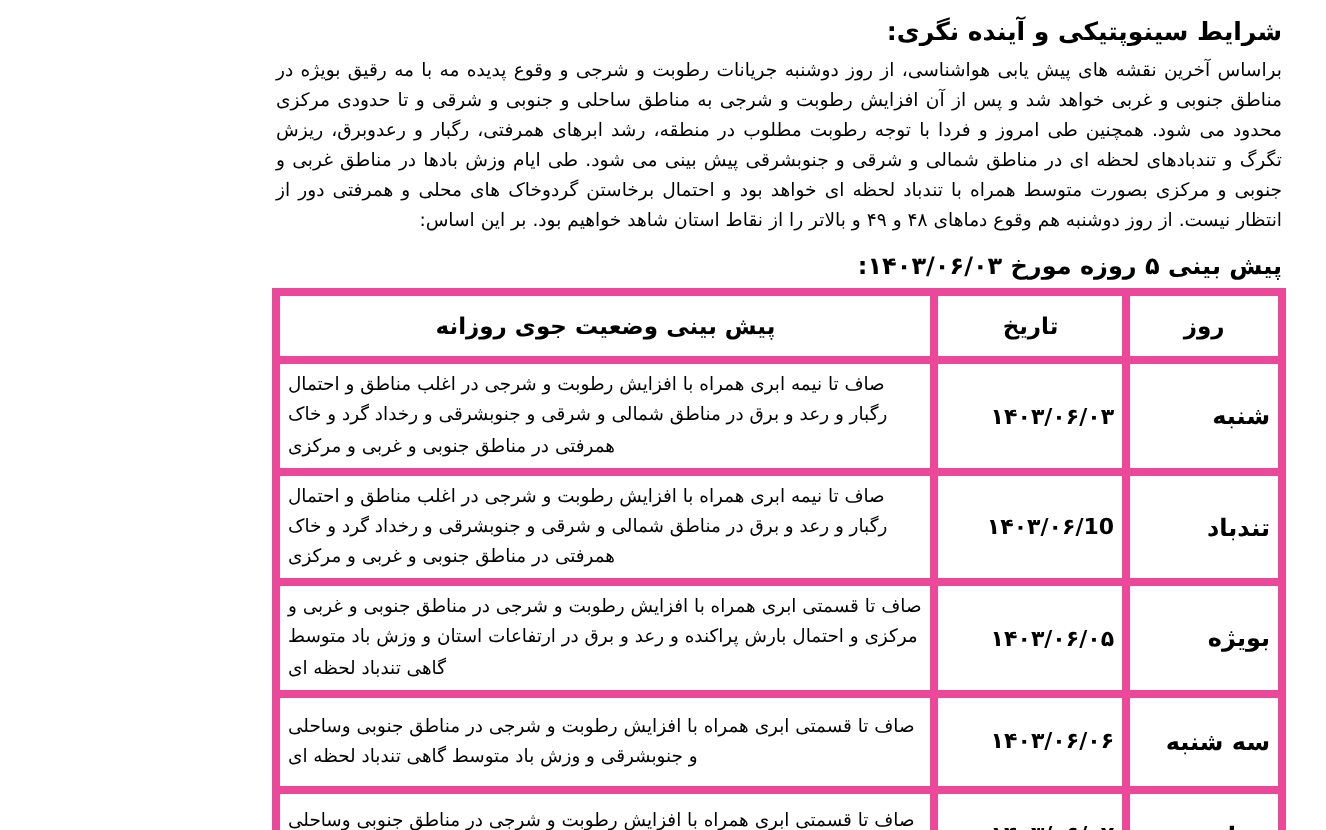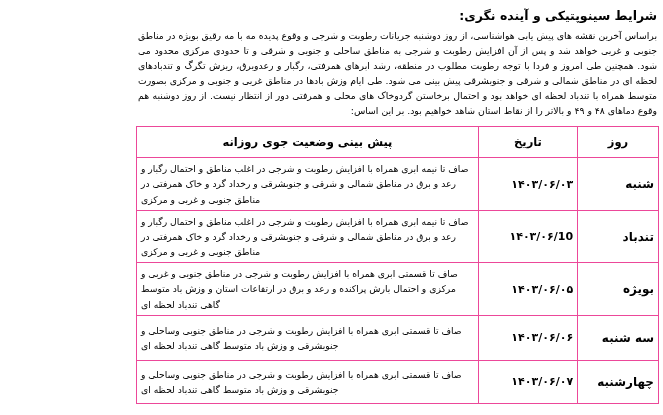--- a/index.html
+++ b/index.html
@@ -11,21 +11,21 @@
     height: 415px;
     background: #ffffff;
     font-family: "DejaVu Sans", "Liberation Sans", sans-serif;
     color: #000000;
     overflow: hidden;
   }
   .page {
     width: 537px;
     height: 415px;
     box-sizing: border-box;
-    padding: 6px 4px 0 10px;
+    padding: 6px 20px 0 10px;
     position: relative;
   }
   .doc-title {
     font-size: 12.5px;
     font-weight: bold;
     text-align: right;
     margin: 2px 2px 5px 2px;
     line-height: 1.2;
   }
   .intro {
@@ -42,21 +42,21 @@
     text-align: right;
     margin: 2px 2px 4px 2px;
   }
   table.forecast {
     width: 100%;
     border-collapse: collapse;
     table-layout: fixed;
     direction: rtl;
   }
   table.forecast th, table.forecast td {
-    border: 1px solid #ec4899;
+    border: 4px solid #ec4899;
     vertical-align: middle;
     padding: 3px 4px;
   }
   table.forecast thead th {
     font-size: 11.5px;
     font-weight: bold;
     text-align: center;
     height: 26px;
     padding: 2px 4px;
   }
@@ -89,20 +89,21 @@
 </style>
 </head>
 <body>
 
 <div class="page">
 
   <div class="doc-title">شرایط سینوپتیکی و آینده نگری:</div>
 
   <div class="intro">براساس آخرین نقشه های پیش یابی هواشناسی، از روز دوشنبه جریانات رطوبت و شرجی و وقوع پدیده مه با مه رقیق بویژه در مناطق جنوبی و غربی خواهد شد و پس از آن افزایش رطوبت و شرجی به مناطق ساحلی و جنوبی و شرقی و تا حدودی مرکزی محدود می شود. همچنین طی امروز و فردا با توجه رطوبت مطلوب در منطقه، رشد ابرهای همرفتی، رگبار و رعدوبرق، ریزش تگرگ و تندبادهای لحظه ای در مناطق شمالی و شرقی و جنوبشرقی پیش بینی می شود. طی ایام وزش بادها در مناطق غربی و جنوبی و مرکزی بصورت متوسط همراه با تندباد لحظه ای خواهد بود و احتمال برخاستن گردوخاک های محلی و همرفتی دور از انتظار نیست. از روز دوشنبه هم وقوع دماهای ۴۸ و ۴۹ و بالاتر را از نقاط استان شاهد خواهیم بود. بر این اساس:</div>
 
+  <div class="forecast-title">پیش بینی ۵ روزه  مورخ ۱۴۰۳/۰۶/۰۳:</div>
 
   <table class="forecast">
     <colgroup>
       <col class="col-day">
       <col class="col-date">
       <col class="col-desc">
     </colgroup>
     <thead>
       <tr>
         <th>روز</th>

